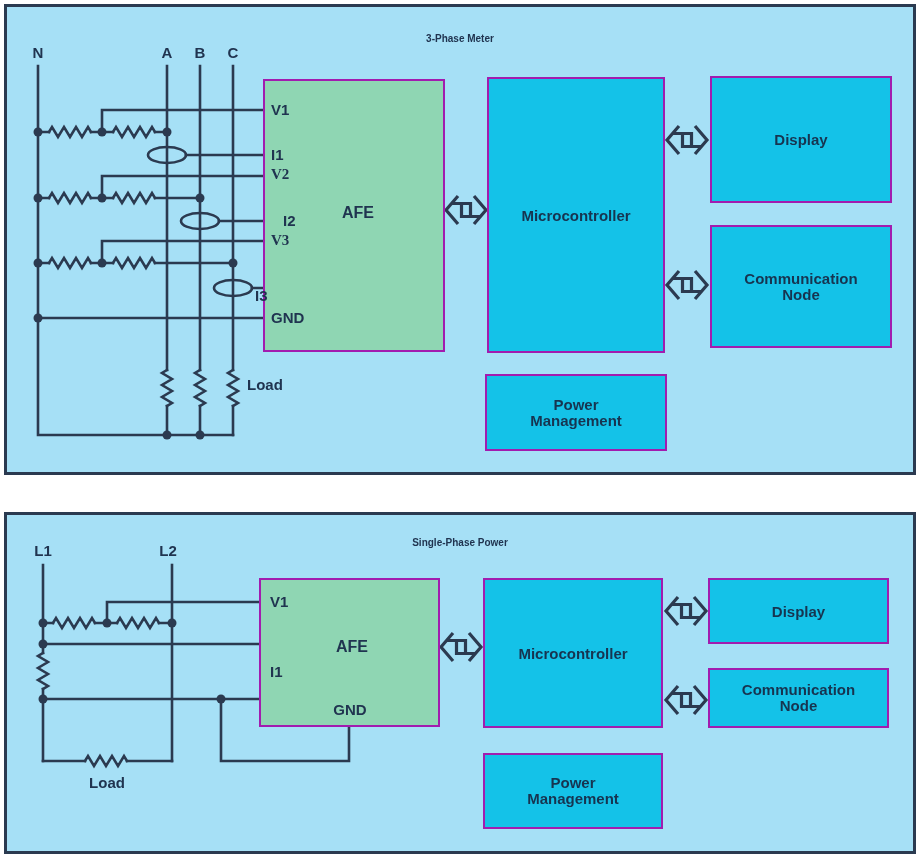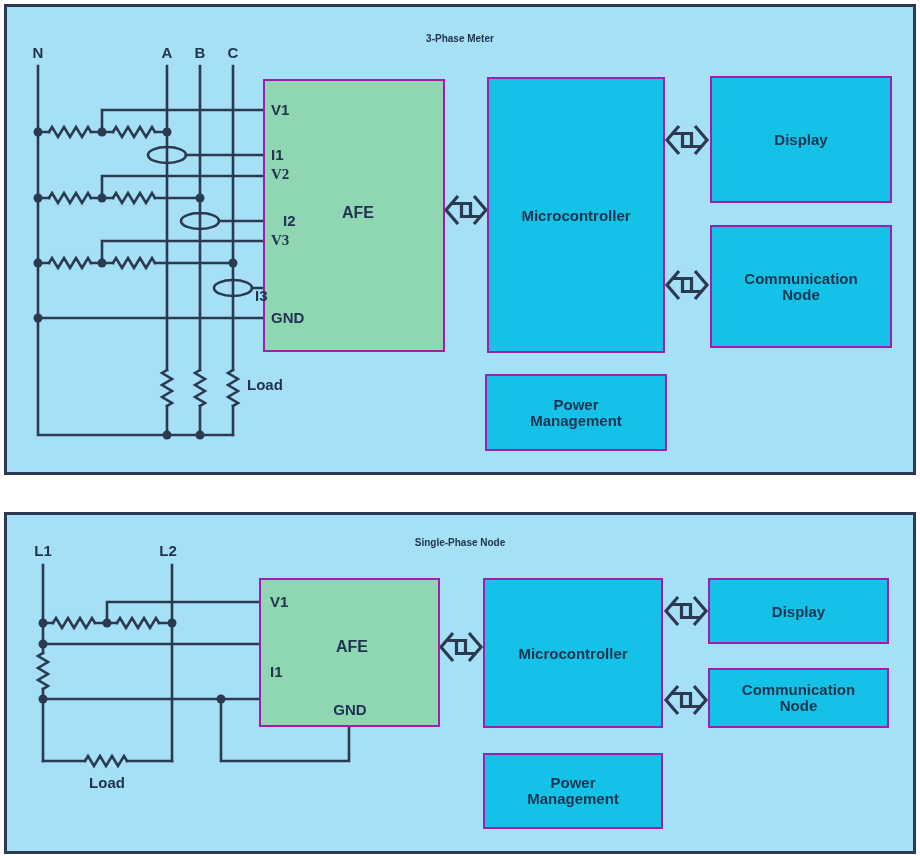--- a/index.html
+++ b/index.html
@@ -143,21 +143,21 @@
   </div>
   <div class="block cyan" style="left:710px;top:225px;width:182px;height:123px;">
     <span class="wrap" style="width:135px;">Communication Node</span>
   </div>
   <div class="block cyan" style="left:485px;top:374px;width:182px;height:77px;">
     <span class="wrap" style="width:115px;">Power Management</span>
   </div>
 
   <span class="lbl" style="left:247px;top:377px;">Load</span>
 
-  <span class="lbl title ctr" style="left:460px;top:535px;">Single-Phase Node</span>
+  <span class="lbl title ctr" style="left:460px;top:535px;">Single-Phase Power</span>
 
   <span class="lbl ctr" style="left:43px;top:543px;">L1</span>
   <span class="lbl ctr" style="left:168px;top:543px;">L2</span>
 
   <div class="block green" style="left:259px;top:578px;width:181px;height:149px;"></div>
   <span class="lbl" style="left:270px;top:594px;">V1</span>
   <span class="lbl" style="left:270px;top:664px;">I1</span>
   <span class="lbl ctr" style="left:350px;top:702px;">GND</span>
   <span class="lbl ctr" style="left:352px;top:639px;font-size:16px;">AFE</span>
 

